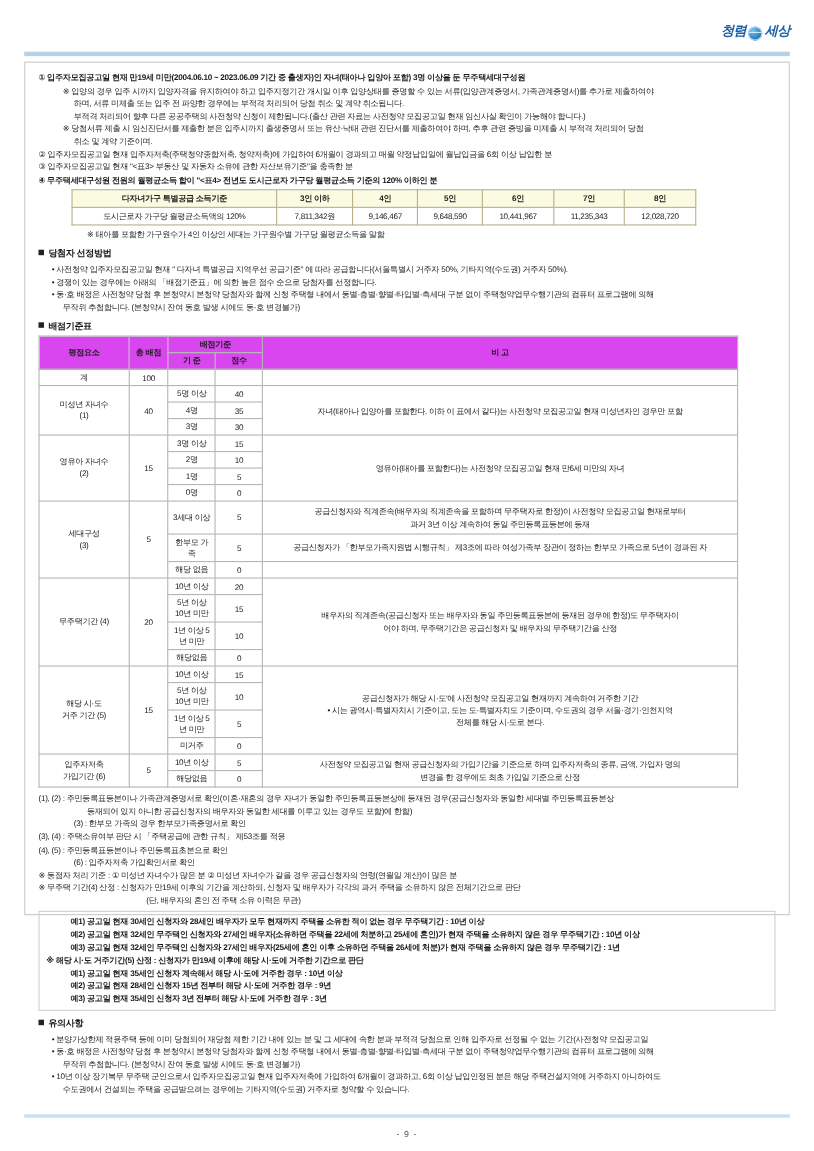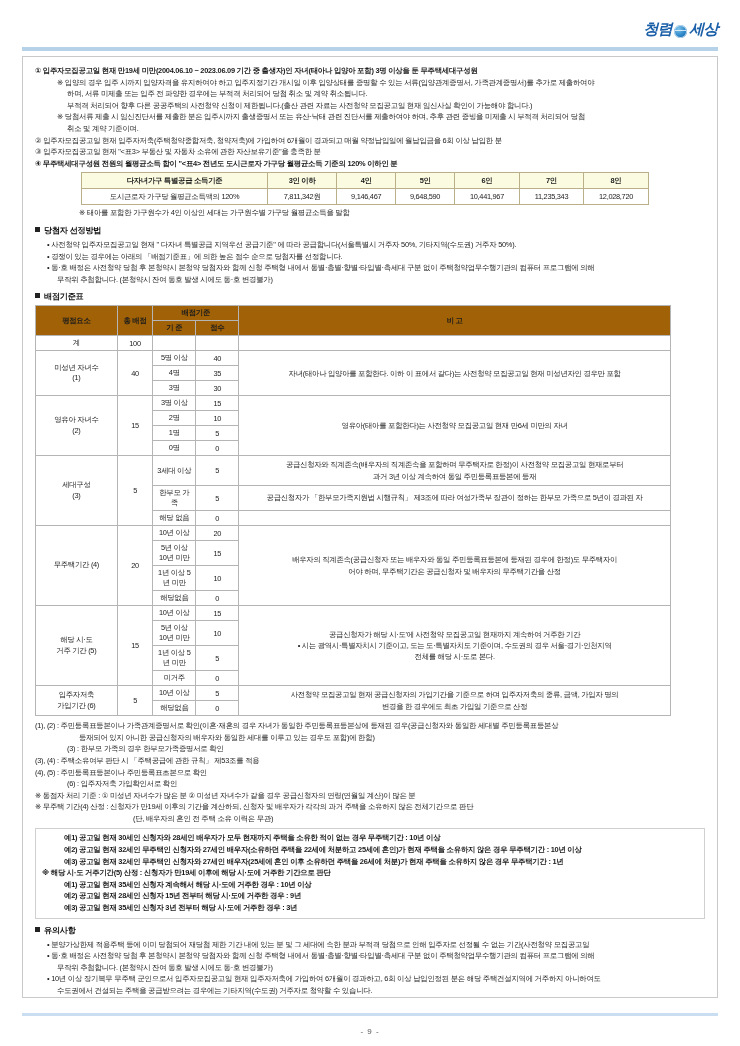--- a/index.html
+++ b/index.html
@@ -17,21 +17,21 @@
   .page-header{
     position:relative;
     height:56px;
     padding-right:22px;
     display:flex; align-items:flex-start; justify-content:flex-end;
   }
   .logo{
     display:flex; align-items:center;
     margin-top:20px;
     font-family:"DejaVu Sans",sans-serif;
-    font-size:15px; font-weight:bold;
+    font-size:12px; font-weight:bold;
     letter-spacing:-0.6px;
     color:#1a5fa8;
     white-space:nowrap;
   }
   .logo .logo-a{ font-style:italic; }
   .logo .globe{
     display:inline-block;
     width:13px;height:13px;border-radius:50%;
     background:radial-gradient(circle at 35% 30%, #7fc4ea 0%, #2b86c9 55%, #12548f 100%);
     margin:0 2px; position:relative; top:2px;
@@ -44,21 +44,21 @@
   .header-rule{
     position:absolute; left:22px; right:22px; bottom:5px;
     height:4px; background:#b6d2e8;
   }
 
   
   .doc-box{
     margin:0 22px;
     border:1px solid #c9c9c9;
     padding:8px 10px 10px 10px;
-    height:942px;
+    height:776px;
     background:#fff;
   }
 
   
   .ln{
     font-size:7.4px;
     line-height:11.6px;
     letter-spacing:-0.25px;
     white-space:nowrap;
     color:#1b1b1b;
@@ -78,21 +78,21 @@
     color:#111;
   }
   .sec-head .sq{
     display:inline-block; width:5px;height:5px;
     background:#222; margin-right:4px; position:relative; top:-1px;
   }
 
   
   table{ border-collapse:collapse; }
   .income-tbl{
-    margin:3px 0 2px 48px;
+    margin:3px 0 2px 32px;
     width:568px;
     font-size:7.4px;
     letter-spacing:-0.3px;
   }
   .income-tbl td{
     border:1px solid #b9b08a;
     padding:2.5px 3px;
     text-align:center;
     height:14px;
     white-space:nowrap;
@@ -113,21 +113,21 @@
   }
   .score-tbl td, .score-tbl th{
     border:1px solid #b5b5b5;
     padding:2px 3px;
     text-align:center;
     vertical-align:middle;
     font-weight:normal;
     color:#1b1b1b;
   }
   .score-tbl thead th{
-    background:#a16207;
+    background:#d946ef;
     font-weight:bold;
     height:13px;
   }
   .score-tbl .c-elem{ width:78px; }
   .score-tbl .c-tot { width:34px; }
   .score-tbl .c-std { width:82px; }
   .score-tbl .c-pts { width:30px; }
   .score-tbl .c-rem { width:412px; }
   .score-tbl td.rem{
     text-align:center;

